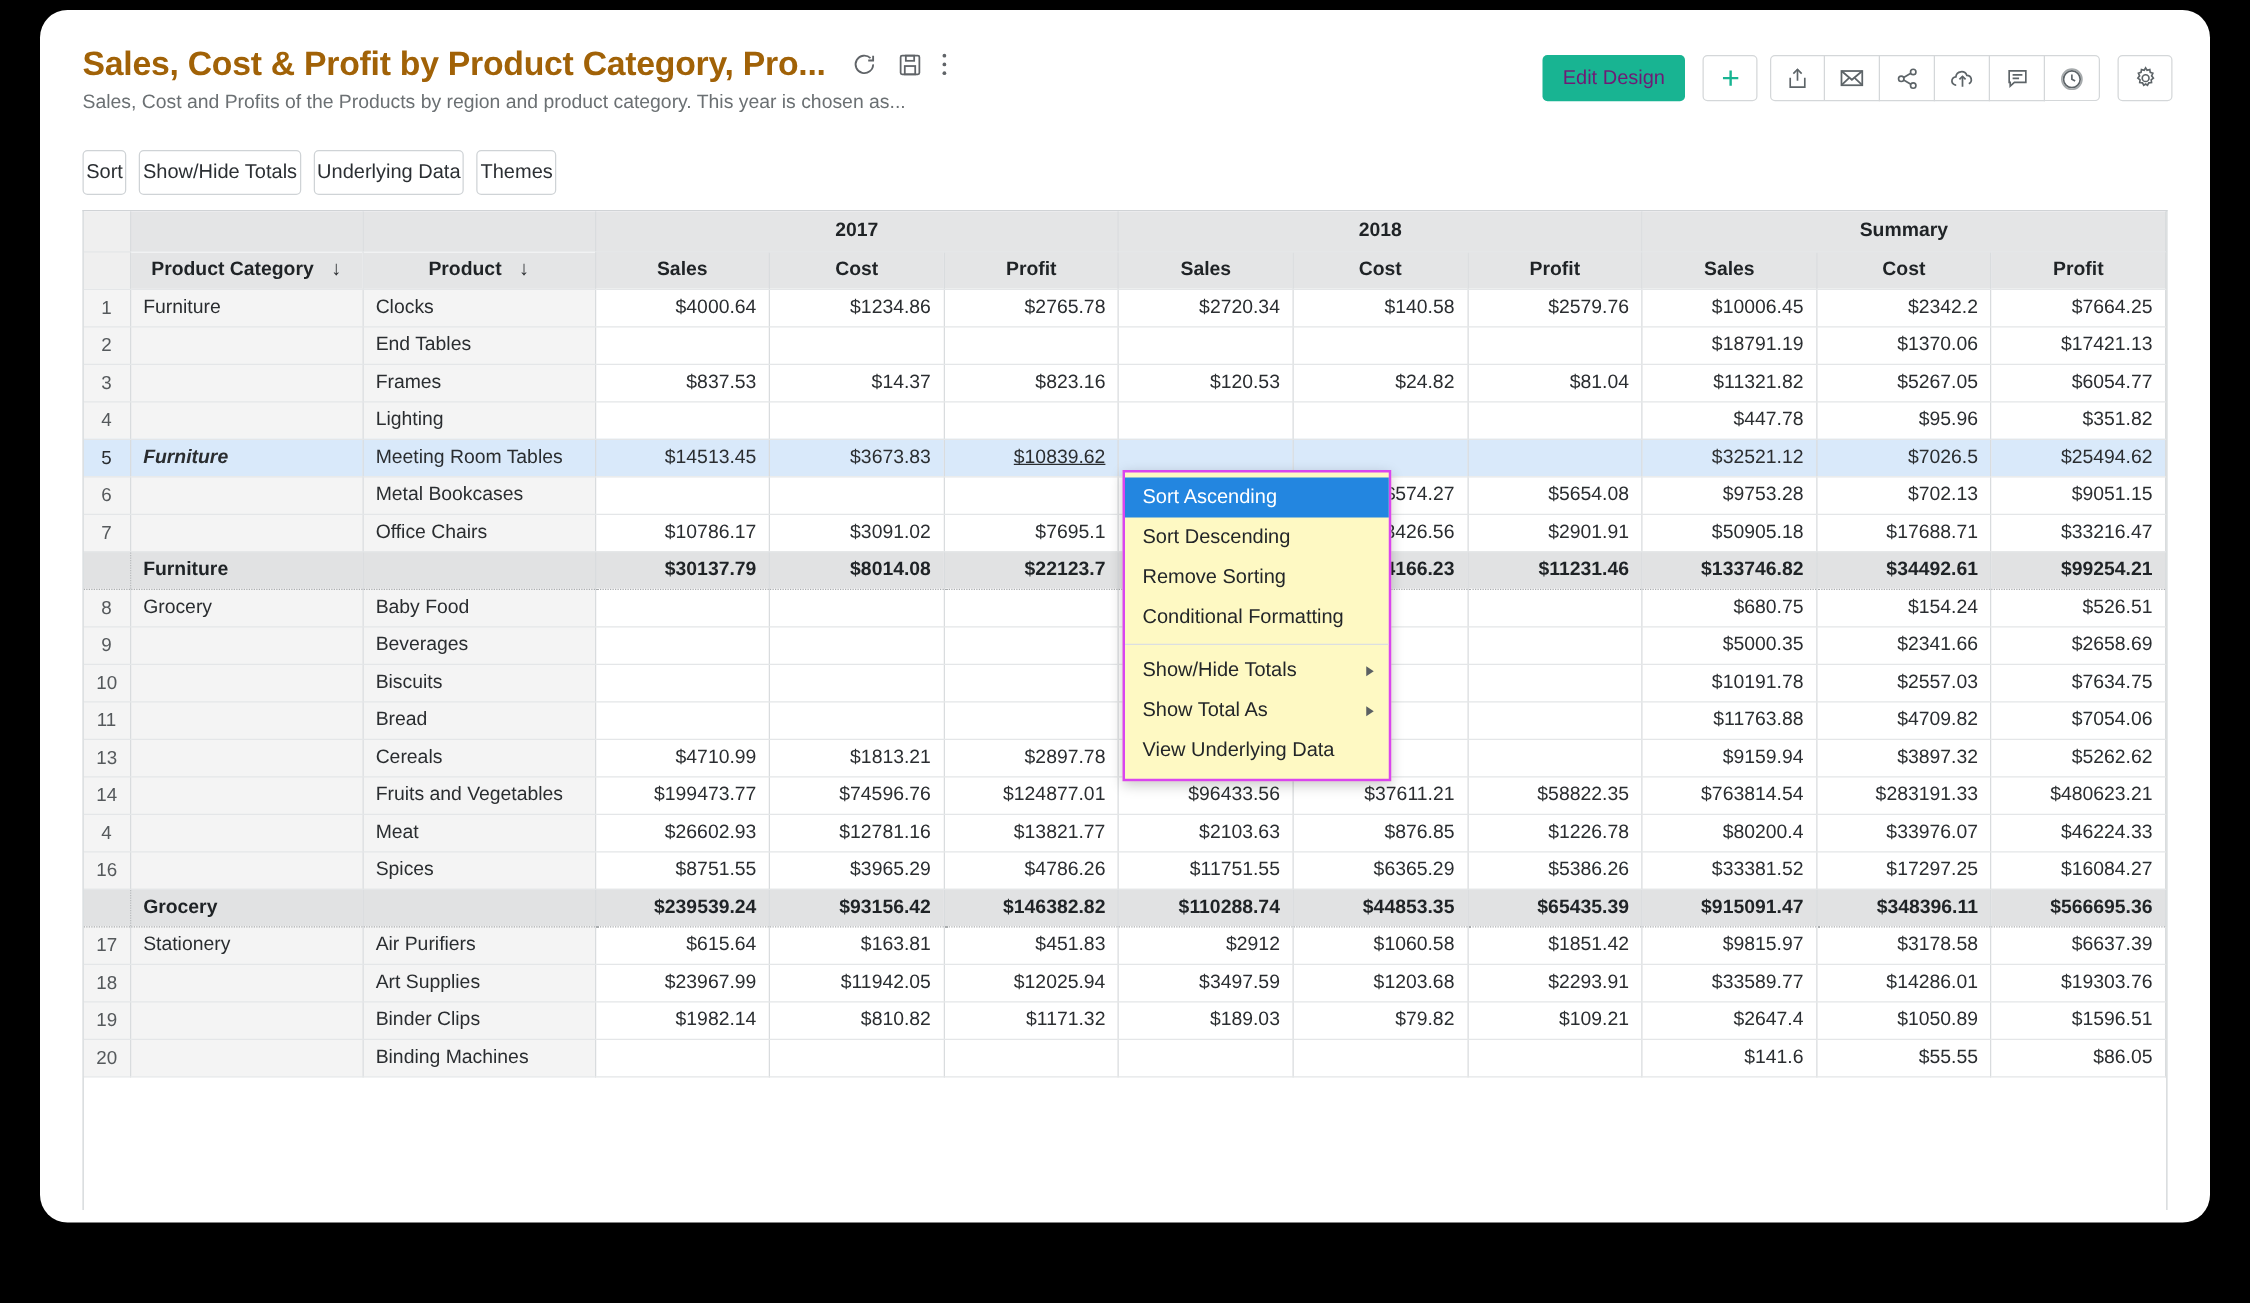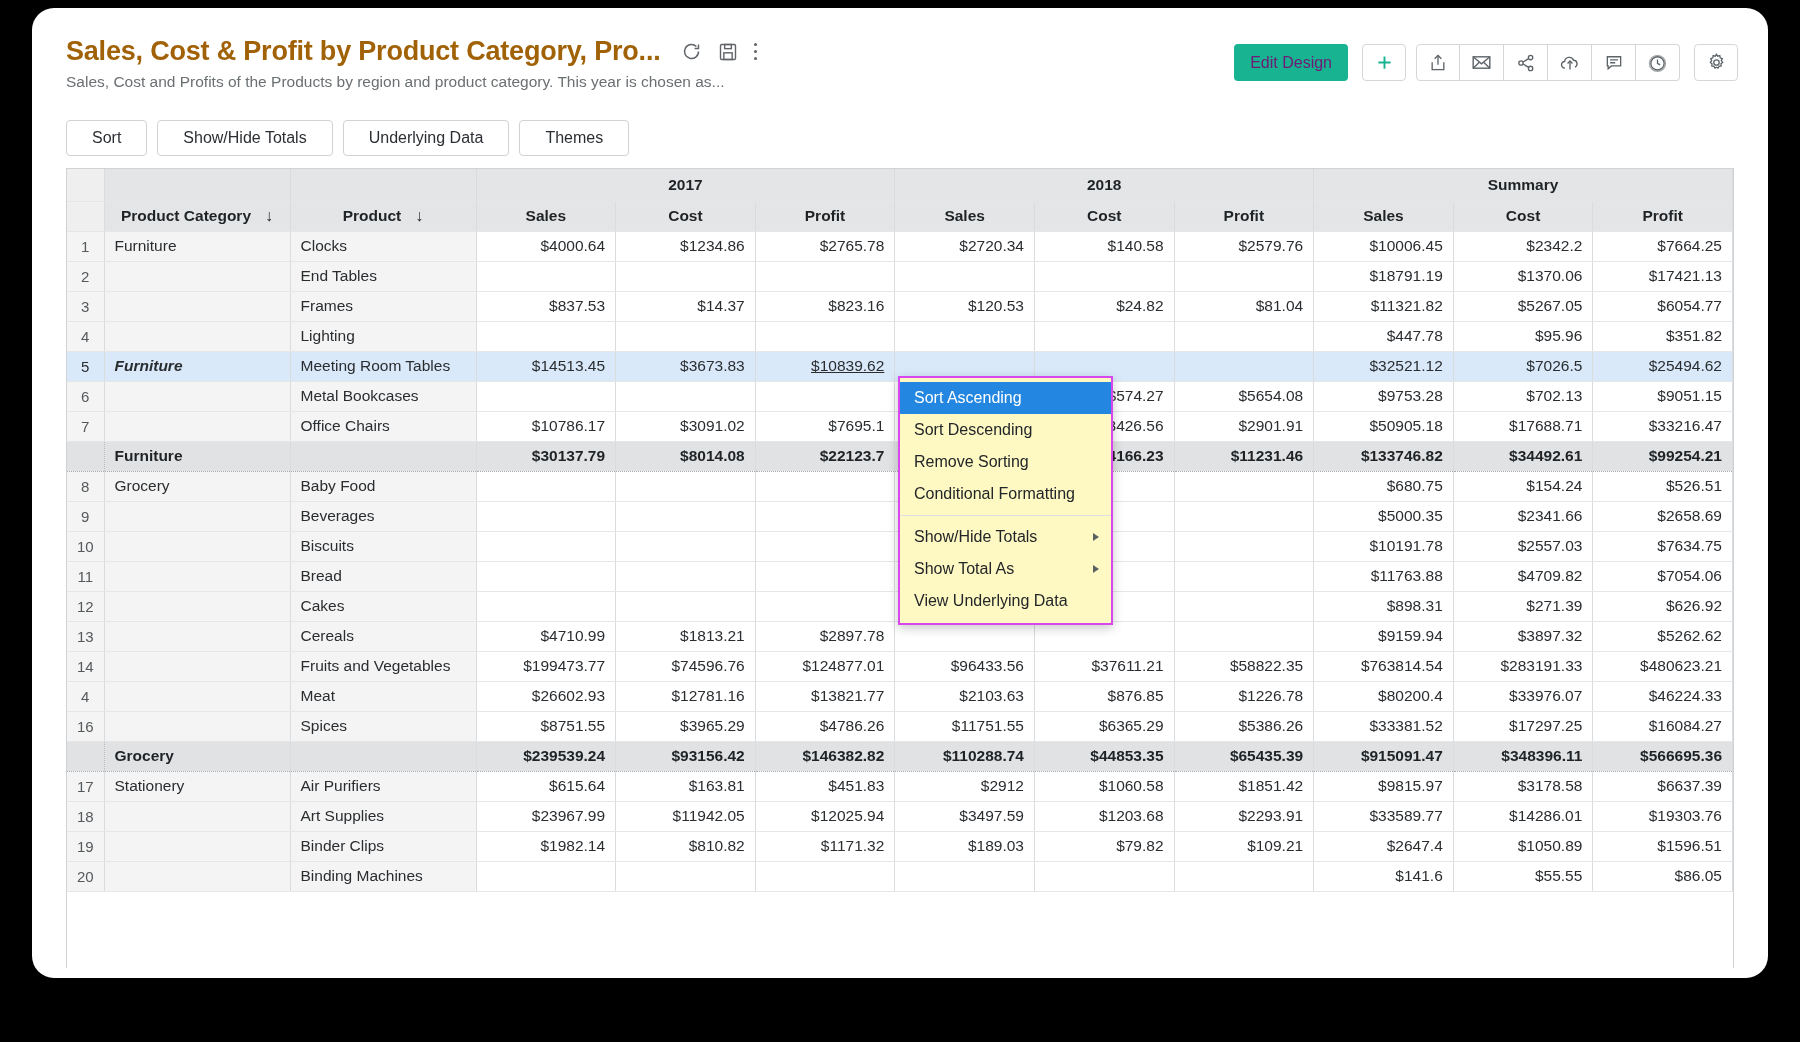--- a/index.html
+++ b/index.html
@@ -86,21 +86,21 @@
   
   .toolbar {
     padding: 8px 34px 0 34px;
     display: flex; gap: 10px;
   }
   .pill {
     border: 1px solid #cfd3d6;
     border-radius: 4px;
     background: #ffffff;
     height: 36px;
-    padding: 0 25px;
+    padding: 0 2px;
     font-size: 16px;
     color: #2b2f33;
     display: flex; align-items: center;
     cursor: pointer;
     white-space: nowrap;
     font-family: "Liberation Sans", sans-serif;
   }
 
   
   .table-wrap {
@@ -543,34 +543,20 @@
               <td class="num"></td>
               <td class="num"></td>
               <td class="num"></td>
               <td class="num"></td>
               <td class="num"></td>
               <td class="num">$11763.88</td>
               <td class="num">$4709.82</td>
               <td class="num">$7054.06</td>
             </tr>
             <tr>
-              <td class="rownum">12</td>
-              <td class="cat"></td>
-              <td class="prod">Cakes</td>
-              <td class="num"></td>
-              <td class="num"></td>
-              <td class="num"></td>
-              <td class="num"></td>
-              <td class="num"></td>
-              <td class="num"></td>
-              <td class="num">$898.31</td>
-              <td class="num">$271.39</td>
-              <td class="num">$626.92</td>
-            </tr>
-            <tr>
               <td class="rownum">13</td>
               <td class="cat"></td>
               <td class="prod">Cereals</td>
               <td class="num">$4710.99</td>
               <td class="num">$1813.21</td>
               <td class="num">$2897.78</td>
               <td class="num"></td>
               <td class="num"></td>
               <td class="num"></td>
               <td class="num">$9159.94</td>

